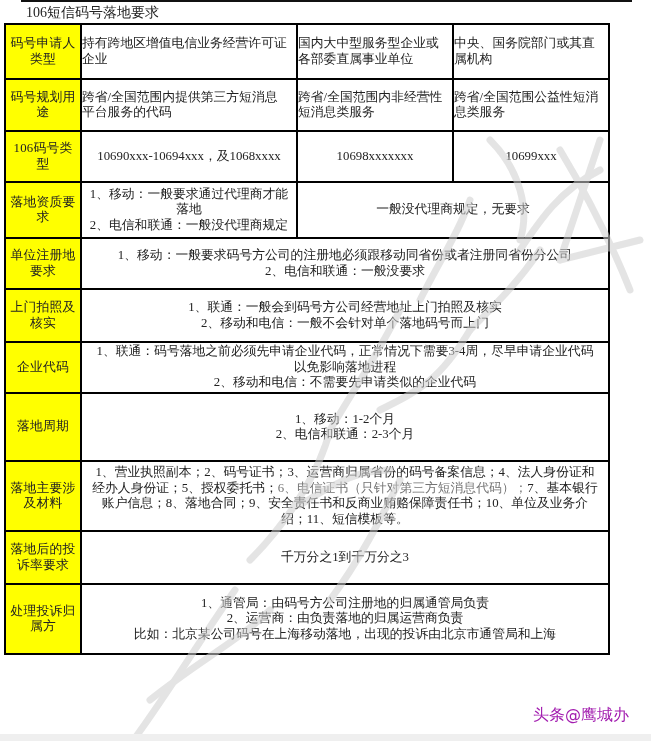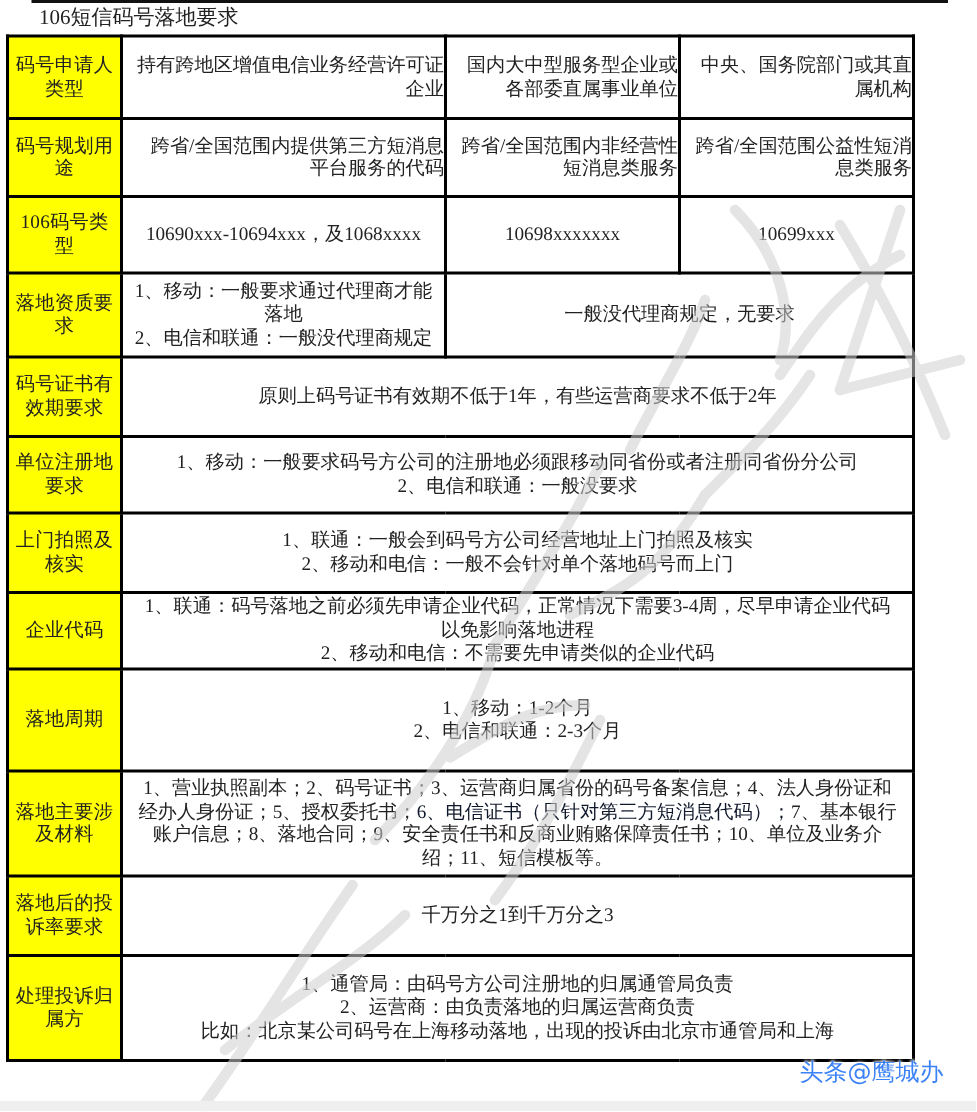--- a/index.html
+++ b/index.html
@@ -19,29 +19,29 @@
   }
   table.req td {
     border: 2px solid #000; padding: 0; vertical-align: middle;
     font-size: 12.8px; line-height: 15.5px; color: #222;
   }
   td.lbl {
     background: #ffff00; text-align: center; font-size: 14px; line-height: 16.5px;
     color: #2a2a10; letter-spacing: 0.2px;
   }
   td.lbl .ln, td .ln { display: block; white-space: nowrap; }
-  td.c { text-align: right; font-size: 13.4px; line-height: 18px; }
+  td.c { text-align: left; font-size: 13.4px; line-height: 18px; }
   td.l { text-align: center; padding-left: 1px; }
   td.mono { text-align: center; font-size: 13.4px; }
-  .red { color: #0f172a; font-family: Liberation Serif, serif; }
+  .red { color: #737373; font-family: Liberation Serif, serif; }
   .bottom-strip { position: absolute; left: 0; top: 734px; width: 651px; height: 7px; background: #efefef; }
   .wm-graphic { position: absolute; left: 0; top: 0; width: 651px; height: 741px; pointer-events: none; }
   .wm-text {
     position: absolute; left: 533px; top: 705px; font-size: 16px; line-height: 20px;
-    font-family: "DejaVu Sans", sans-serif; color: #3b82f6;
+    font-family: "DejaVu Sans", sans-serif; color: #a21caf;
     text-shadow: 0 0 2px #fff, 0 0 2px #fff, 0 0 3px #fff; white-space: nowrap;
   }
 </style>
 </head>
 <body>
 
 <div class="page">
   <div class="top-rule"></div>
   <div class="page-title">106短信码号落地要求</div>
 
@@ -108,29 +108,20 @@
           <span class="ln">求</span>
         </td>
         <td class="l">
           <span class="ln">1、移动：一般要求通过代理商才能</span>
           <span class="ln">落地</span>
           <span class="ln">2、电信和联通：一般没代理商规定</span>
         </td>
         <td colspan="2" class="mono">一般没代理商规定，无要求</td>
       </tr>
 
-      <tr style="height:53px">
-        <td class="lbl">
-          <span class="ln">码号证书有</span>
-          <span class="ln">效期要求</span>
-        </td>
-        <td colspan="3" class="l">
-          <span class="ln">原则上码号证书有效期不低于1年，有些运营商要求不低于2年</span>
-        </td>
-      </tr>
 
       <tr style="height:51px">
         <td class="lbl">
           <span class="ln">单位注册地</span>
           <span class="ln">要求</span>
         </td>
         <td colspan="3" class="l">
           <span class="ln">1、移动：一般要求码号方公司的注册地必须跟移动同省份或者注册同省份分公司</span>
           <span class="ln">2、电信和联通：一般没要求</span>
         </td>

